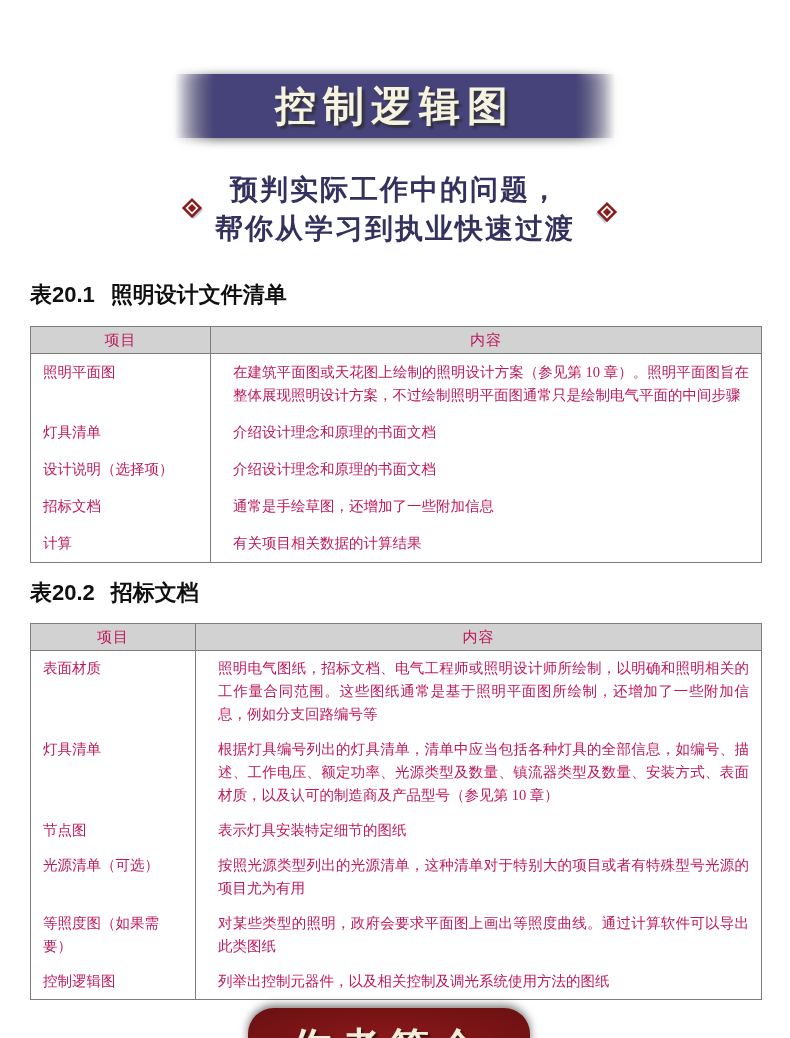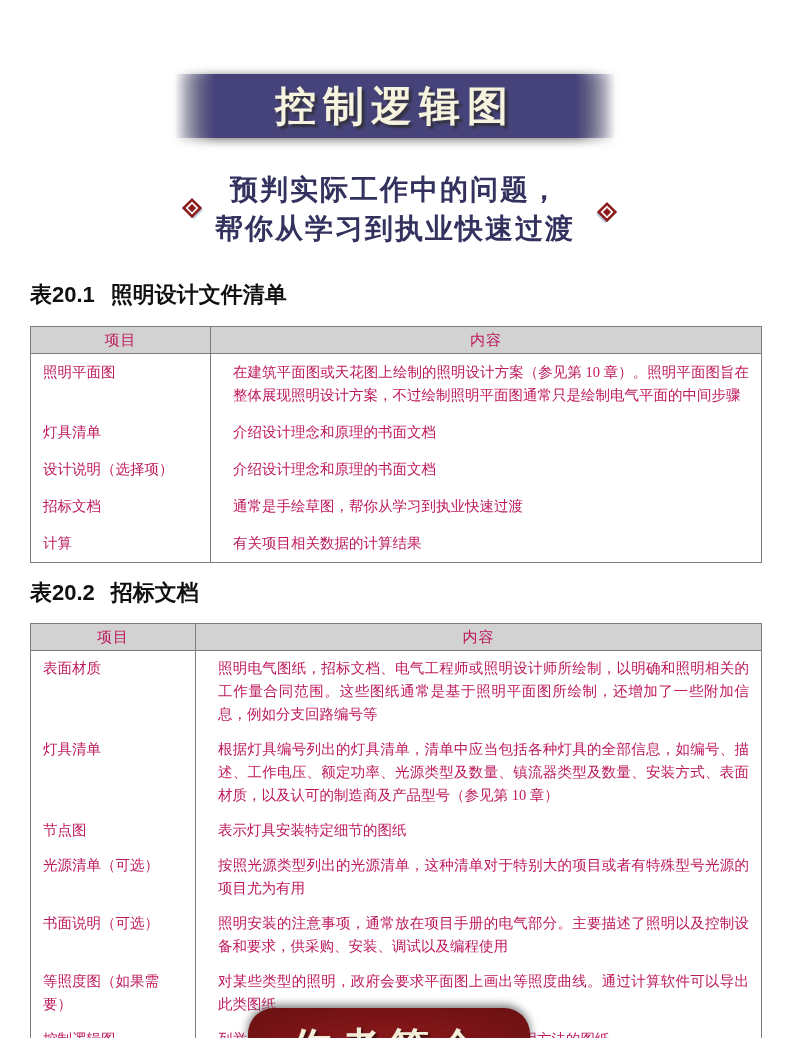--- a/index.html
+++ b/index.html
@@ -148,21 +148,21 @@
           <tr>
             <td class="col-item">灯具清单</td>
             <td class="col-content">介绍设计理念和原理的书面文档</td>
           </tr>
           <tr>
             <td class="col-item">设计说明（选择项）</td>
             <td class="col-content">介绍设计理念和原理的书面文档</td>
           </tr>
           <tr>
             <td class="col-item">招标文档</td>
-            <td class="col-content">通常是手绘草图，帮你从学习到执业快速过渡</td>
+            <td class="col-content">通常是手绘草图，还增加了一些附加信息</td>
           </tr>
           <tr>
             <td class="col-item">计算</td>
             <td class="col-content">有关项目相关数据的计算结果</td>
           </tr>
         </tbody>
     </table>
   </section>
 
   <section class="tbl-section tbl-section-2">
@@ -191,24 +191,20 @@
           </tr>
           <tr>
             <td class="col-item">节点图</td>
             <td class="col-content">表示灯具安装特定细节的图纸</td>
           </tr>
           <tr>
             <td class="col-item">光源清单（可选）</td>
             <td class="col-content">按照光源类型列出的光源清单，这种清单对于特别大的项目或者有特殊型号光源的项目尤为有用</td>
           </tr>
           <tr>
-            <td class="col-item">书面说明（可选）</td>
-            <td class="col-content">照明安装的注意事项，通常放在项目手册的电气部分。主要描述了照明以及控制设备和要求，供采购、安装、调试以及编程使用</td>
-          </tr>
-          <tr>
             <td class="col-item">等照度图（如果需要）</td>
             <td class="col-content">对某些类型的照明，政府会要求平面图上画出等照度曲线。通过计算软件可以导出此类图纸</td>
           </tr>
           <tr>
             <td class="col-item">控制逻辑图</td>
             <td class="col-content">列举出控制元器件，以及相关控制及调光系统使用方法的图纸</td>
           </tr>
         </tbody>
     </table>
   </section>

